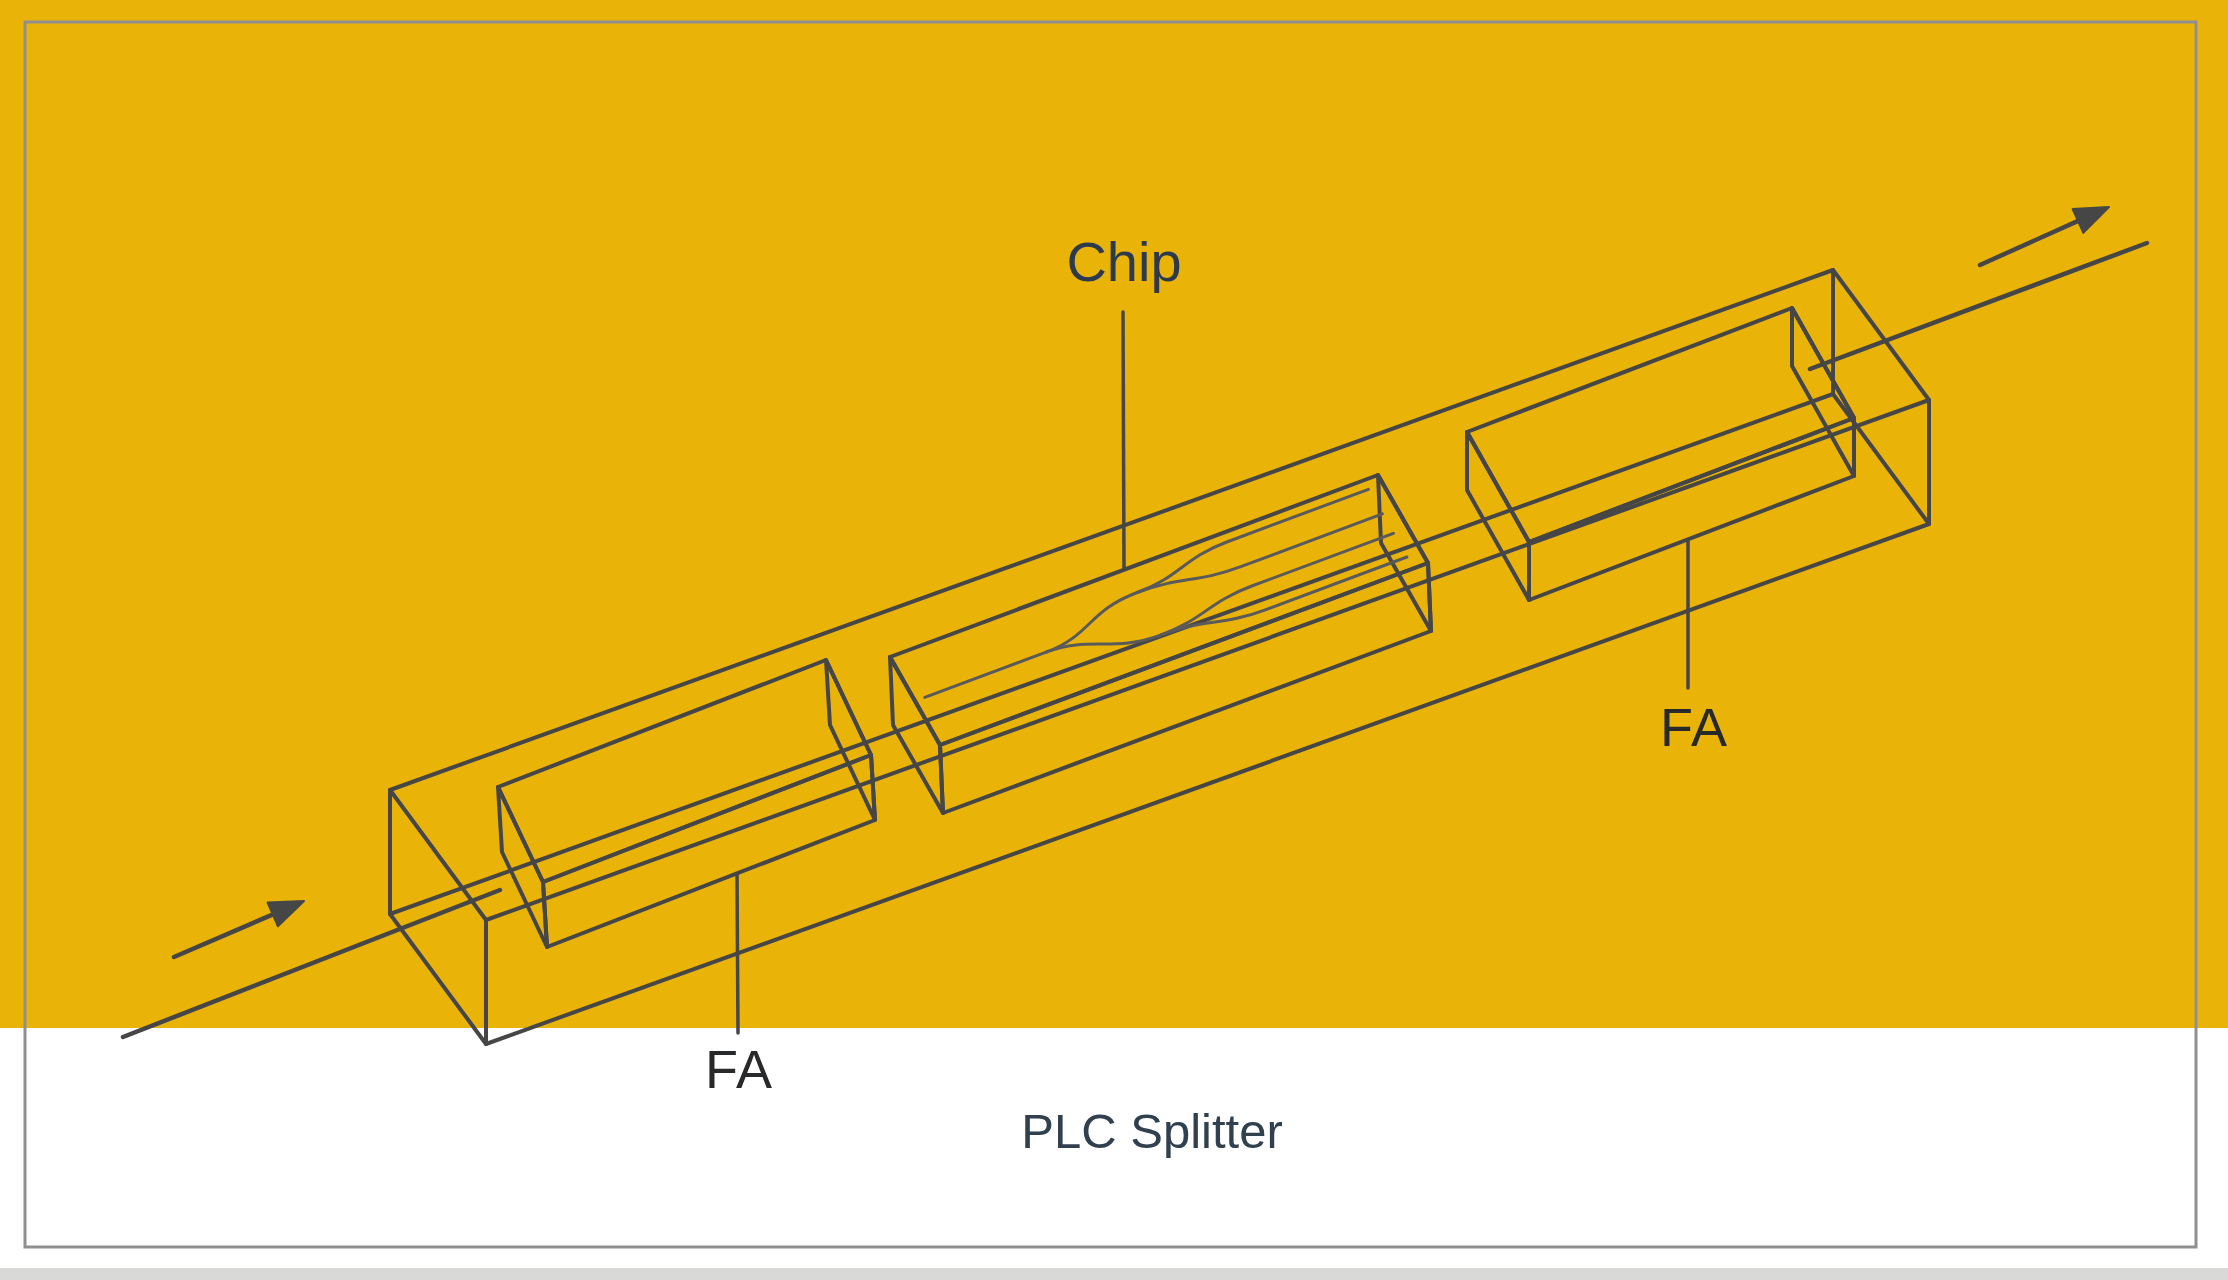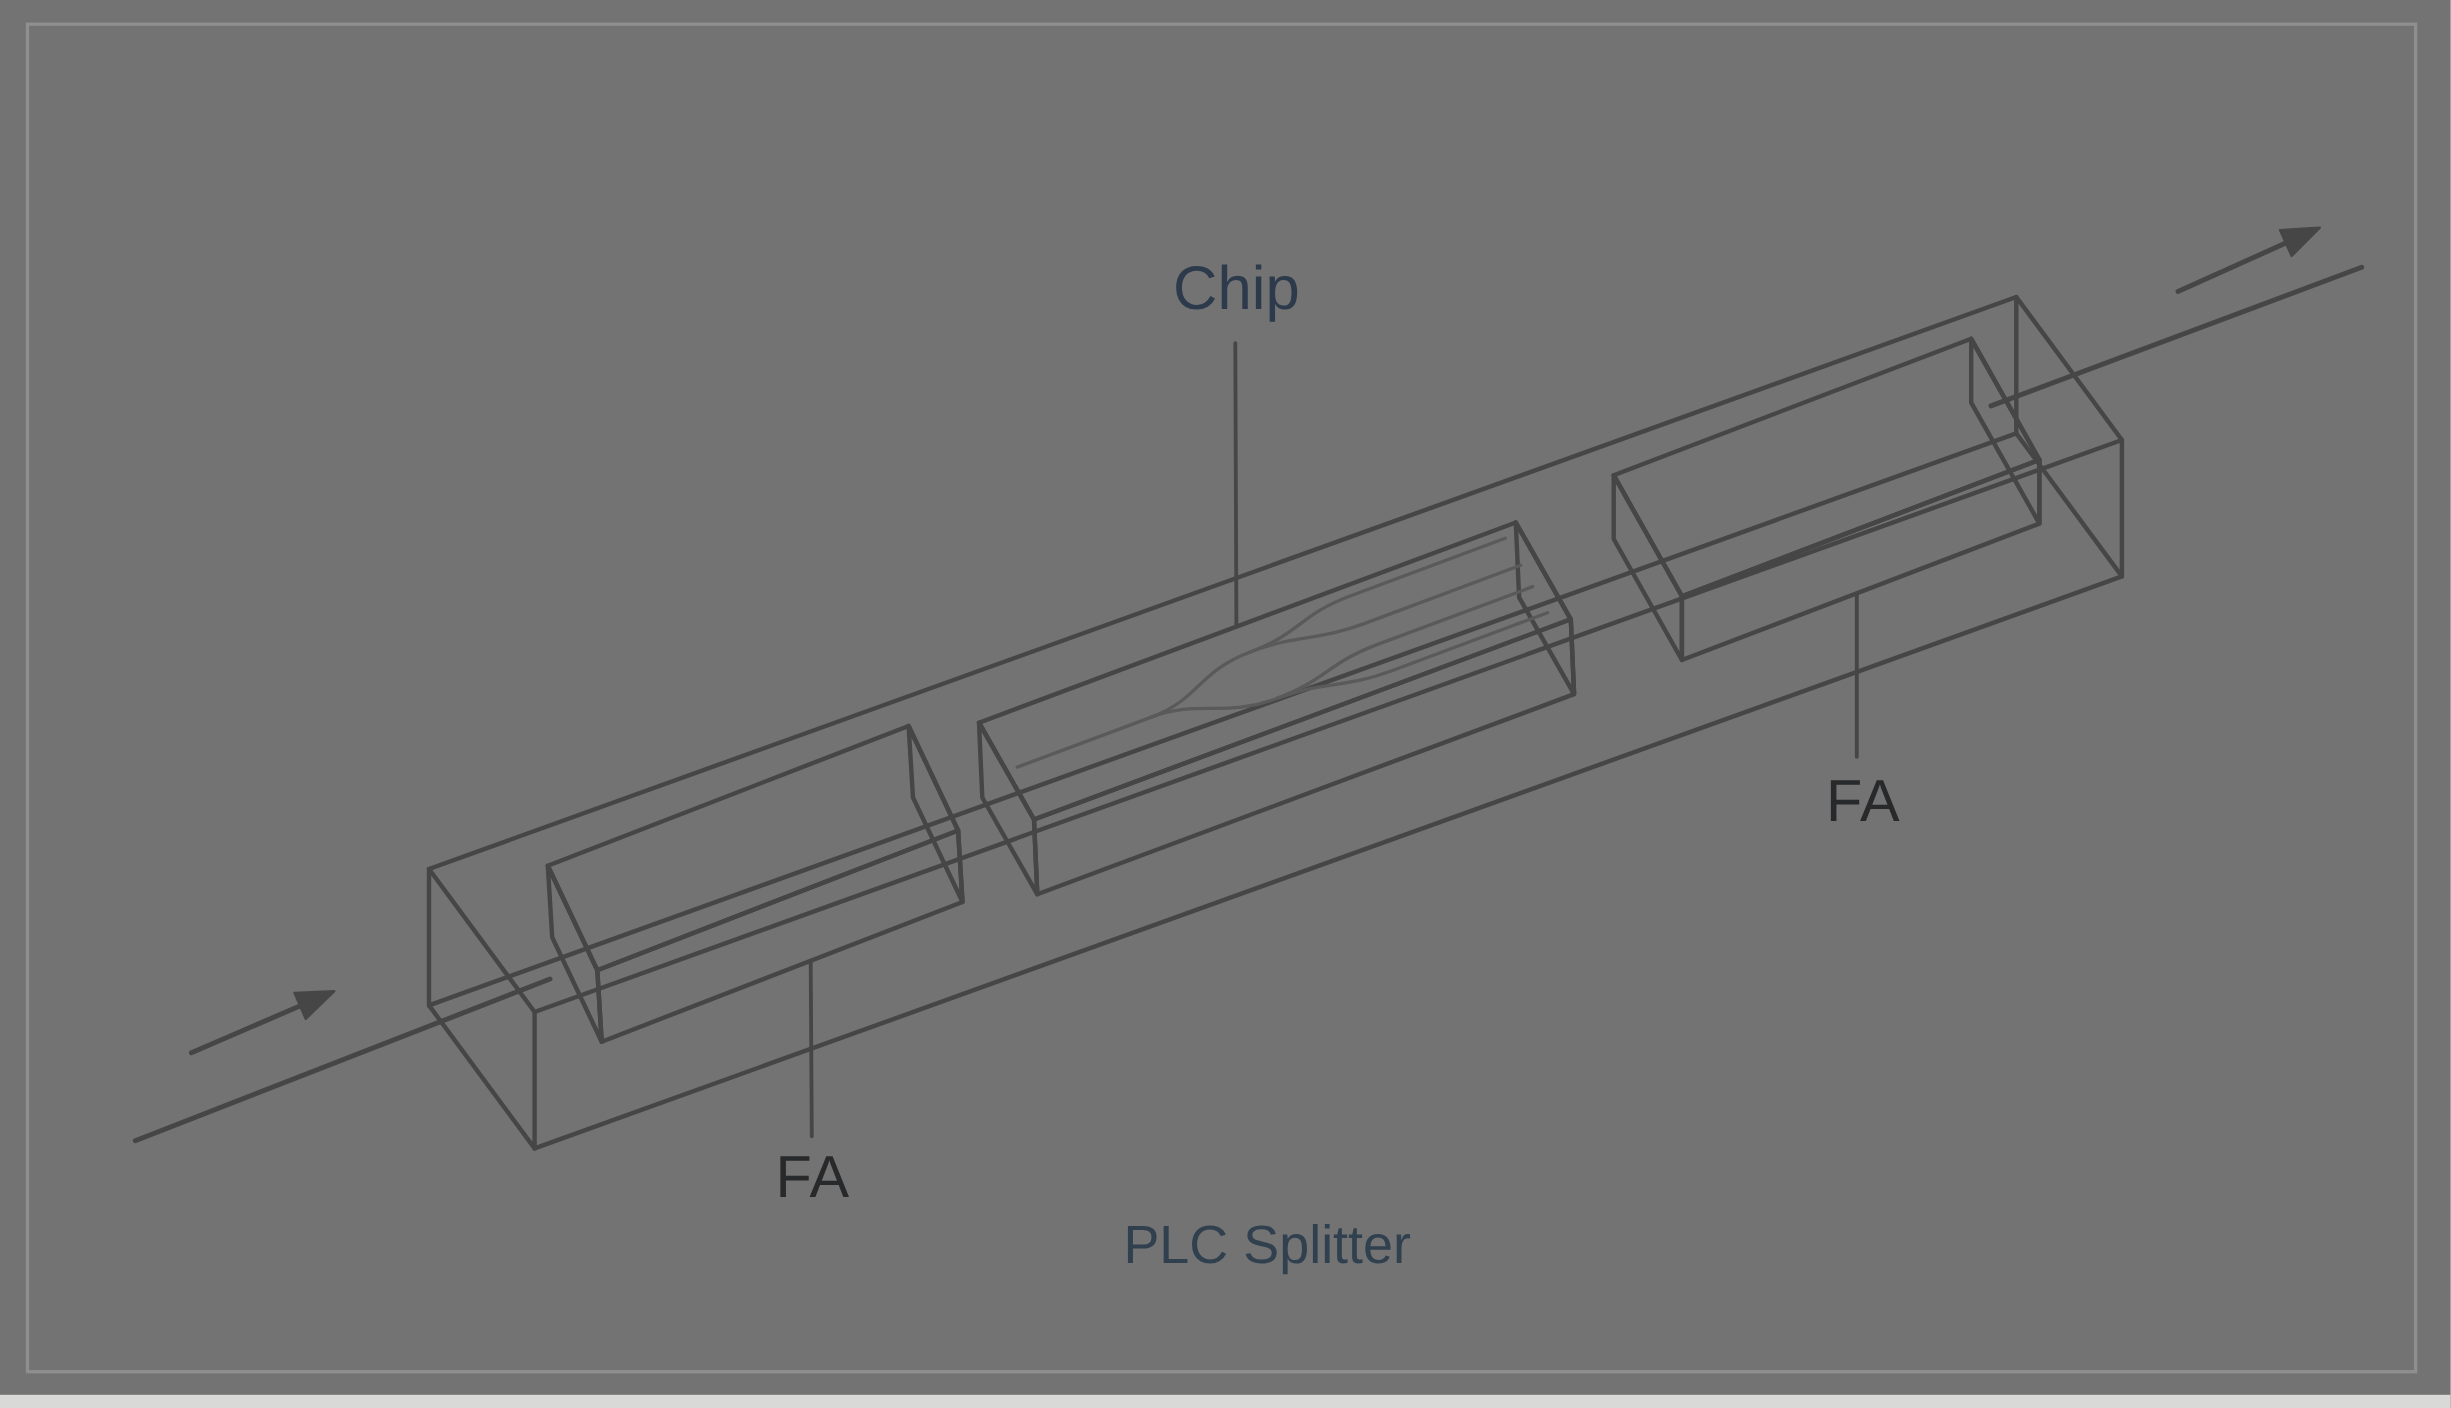--- a/index.html
+++ b/index.html
@@ -7,22 +7,22 @@
     padding: 0;
     width: 2228px;
     height: 1280px;
     background: #ffffff;
     overflow: hidden;
     font-family: "Liberation Sans", "DejaVu Sans", sans-serif;
   }
   .stage {
     position: relative;
     width: 2228px;
-    height: 1280px;
-    background: #737373;
+    height: 1028px;
+    background: #eab308;
   }
   svg.diagram {
     position: absolute;
     inset: 0;
     display: block;
   }
   .lbl {
     font-family: "Liberation Sans", "DejaVu Sans", sans-serif;
     text-anchor: middle;
   }

